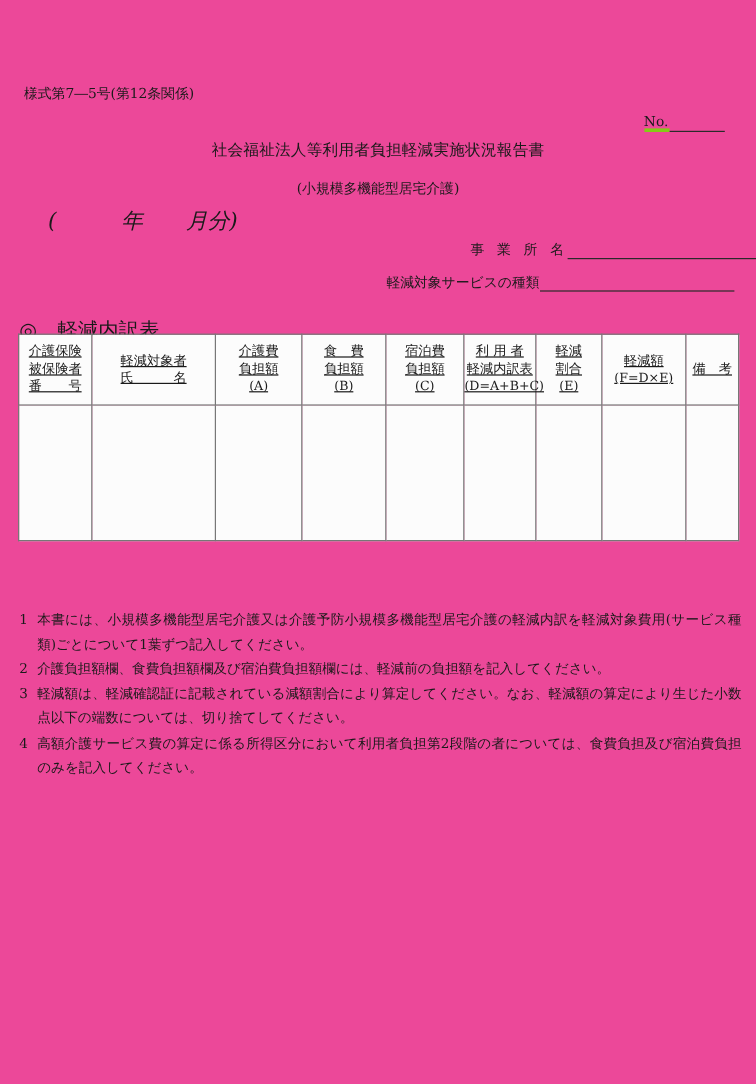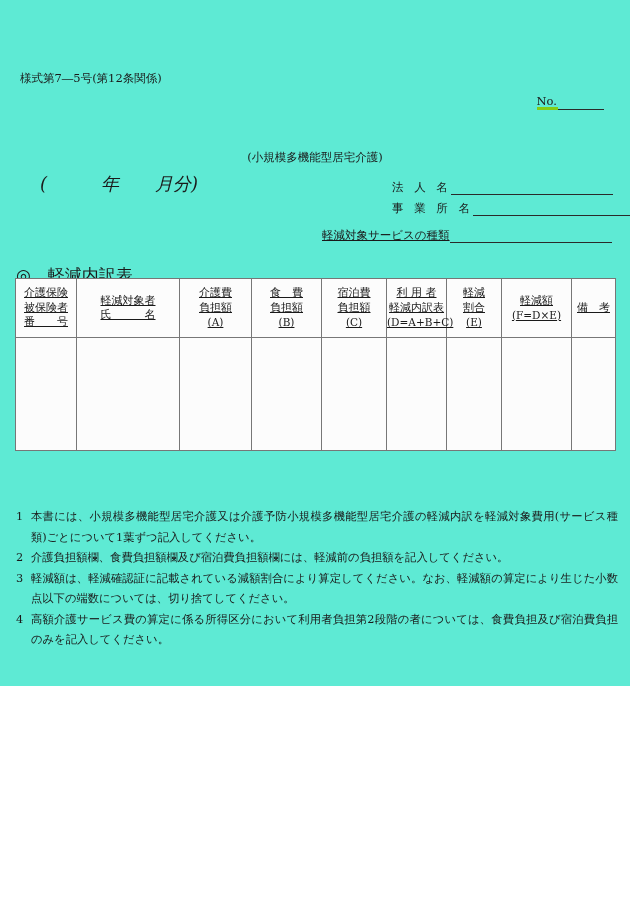--- a/index.html
+++ b/index.html
@@ -4,22 +4,22 @@
 <title>様式第7-5号</title>
 <style>
   html, body {
     margin: 0;
     padding: 0;
     background: #ffffff;
   }
   .page {
     position: relative;
     width: 630px;
-    height: 686px;
-    background: #5eead4;
+    height: 903px;
+    background: #ec4899;
     font-family: "DejaVu Serif", "Liberation Serif", serif;
     color: #1a1a1a;
     overflow: hidden;
     box-sizing: border-box;
   }
 
   
   .form-code {
     position: absolute;
     left: 20px;
@@ -93,21 +93,21 @@
     display: inline-block;
     border-bottom: 1px solid #2a2a2a;
     height: 12px;
   }
   #field-houjin  { left: 392px; top: 180px; }
   #field-jigyou  { left: 392px; top: 201px; }
   #field-service { left: 322px; top: 228px; }
   #field-houjin  .f-rule { width: 162px; }
   #field-jigyou  .f-rule { width: 162px; }
   #field-service .f-rule { width: 162px; }
-  #field-service .f-label { letter-spacing: 0px; text-decoration: underline; }
+  #field-service .f-label { letter-spacing: 0px; }
 
   
   .section-head {
     position: absolute;
     left: 16px;
     top: 264px;
     font-size: 17px;
     white-space: pre;
   }
 
@@ -193,28 +193,25 @@
 
 <div class="page">
 
   <div class="form-code">様式第7―5号(第12条関係)</div>
 
   <div class="no-field">
     <span class="no-label">No.</span>
       <span class="no-rule"></span>
   </div>
 
+  <div class="title-main">社会福祉法人等利用者負担軽減実施状況報告書</div>
   <div class="title-sub">(小規模多機能型居宅介護)</div>
 
   <div class="period-line">(　　　年　　月分)</div>
 
-  <div class="field-row" id="field-houjin">
-    <span class="f-label">法 人 名</span>
-      <span class="f-rule"></span>
-  </div>
 
   <div class="field-row" id="field-jigyou">
     <span class="f-label">事 業 所 名</span>
       <span class="f-rule"></span>
   </div>
 
   <div class="field-row" id="field-service">
     <span class="f-label">軽減対象サービスの種類</span>
       <span class="f-rule"></span>
   </div>

